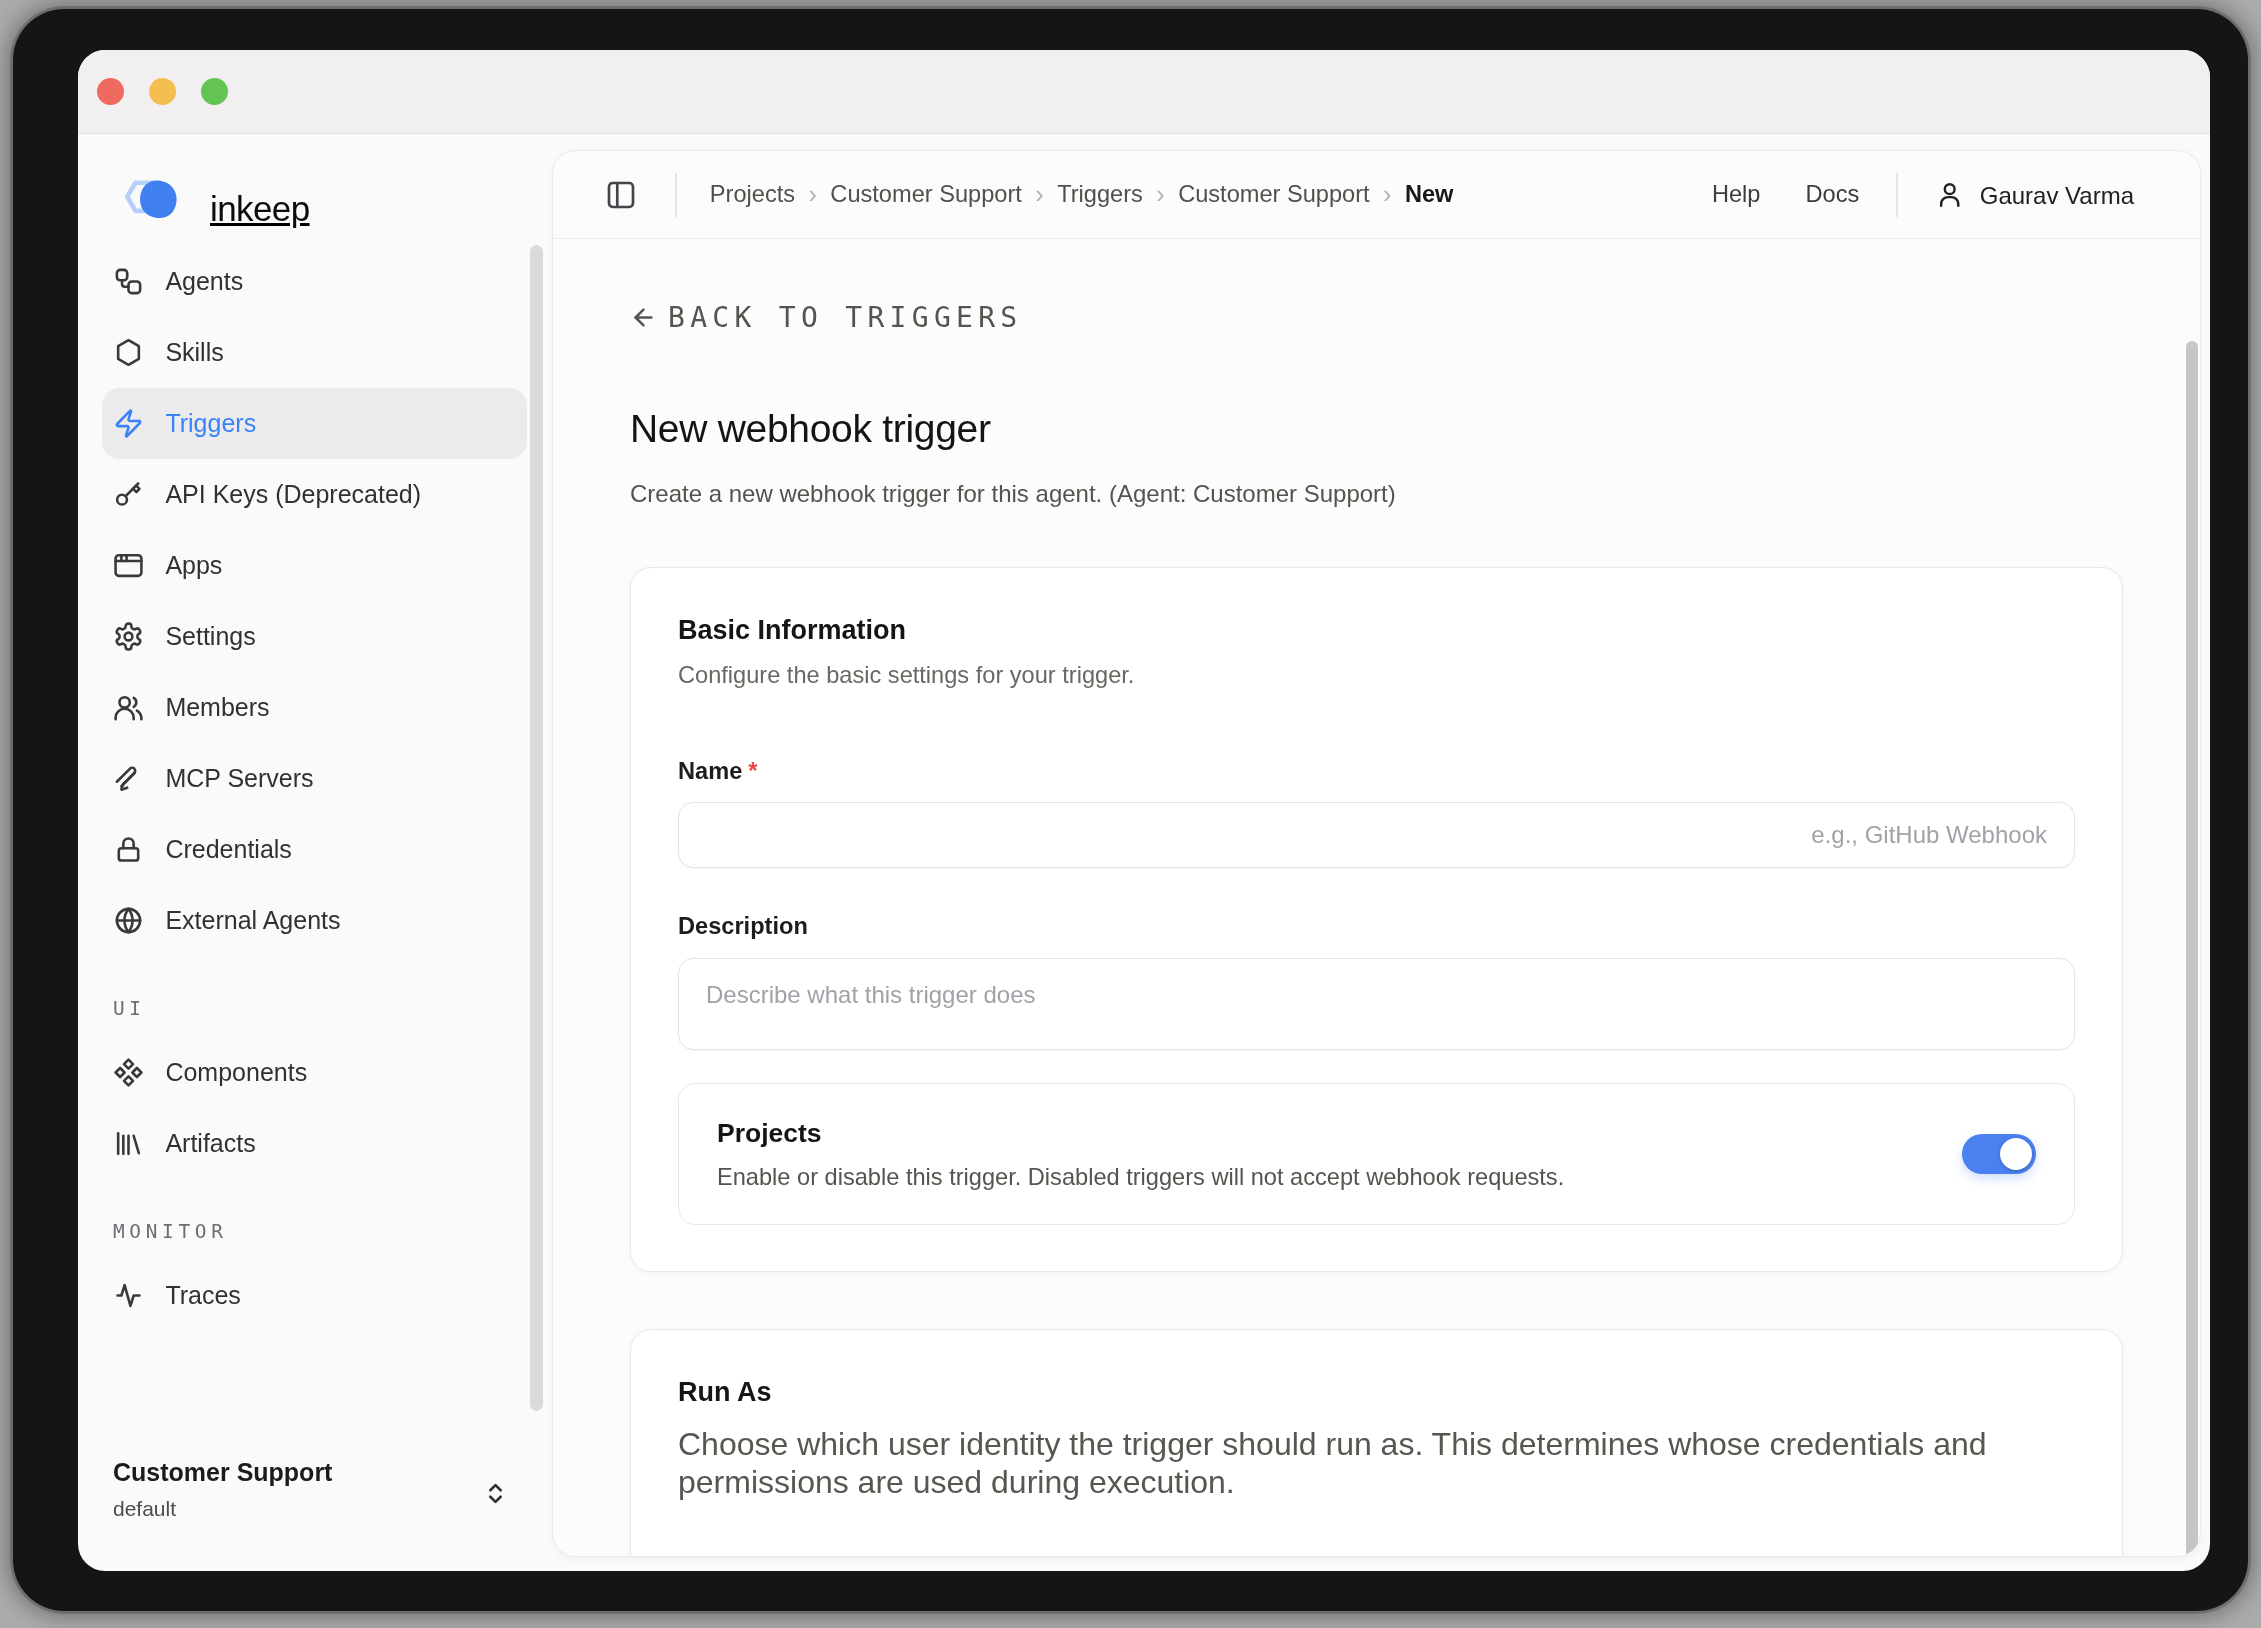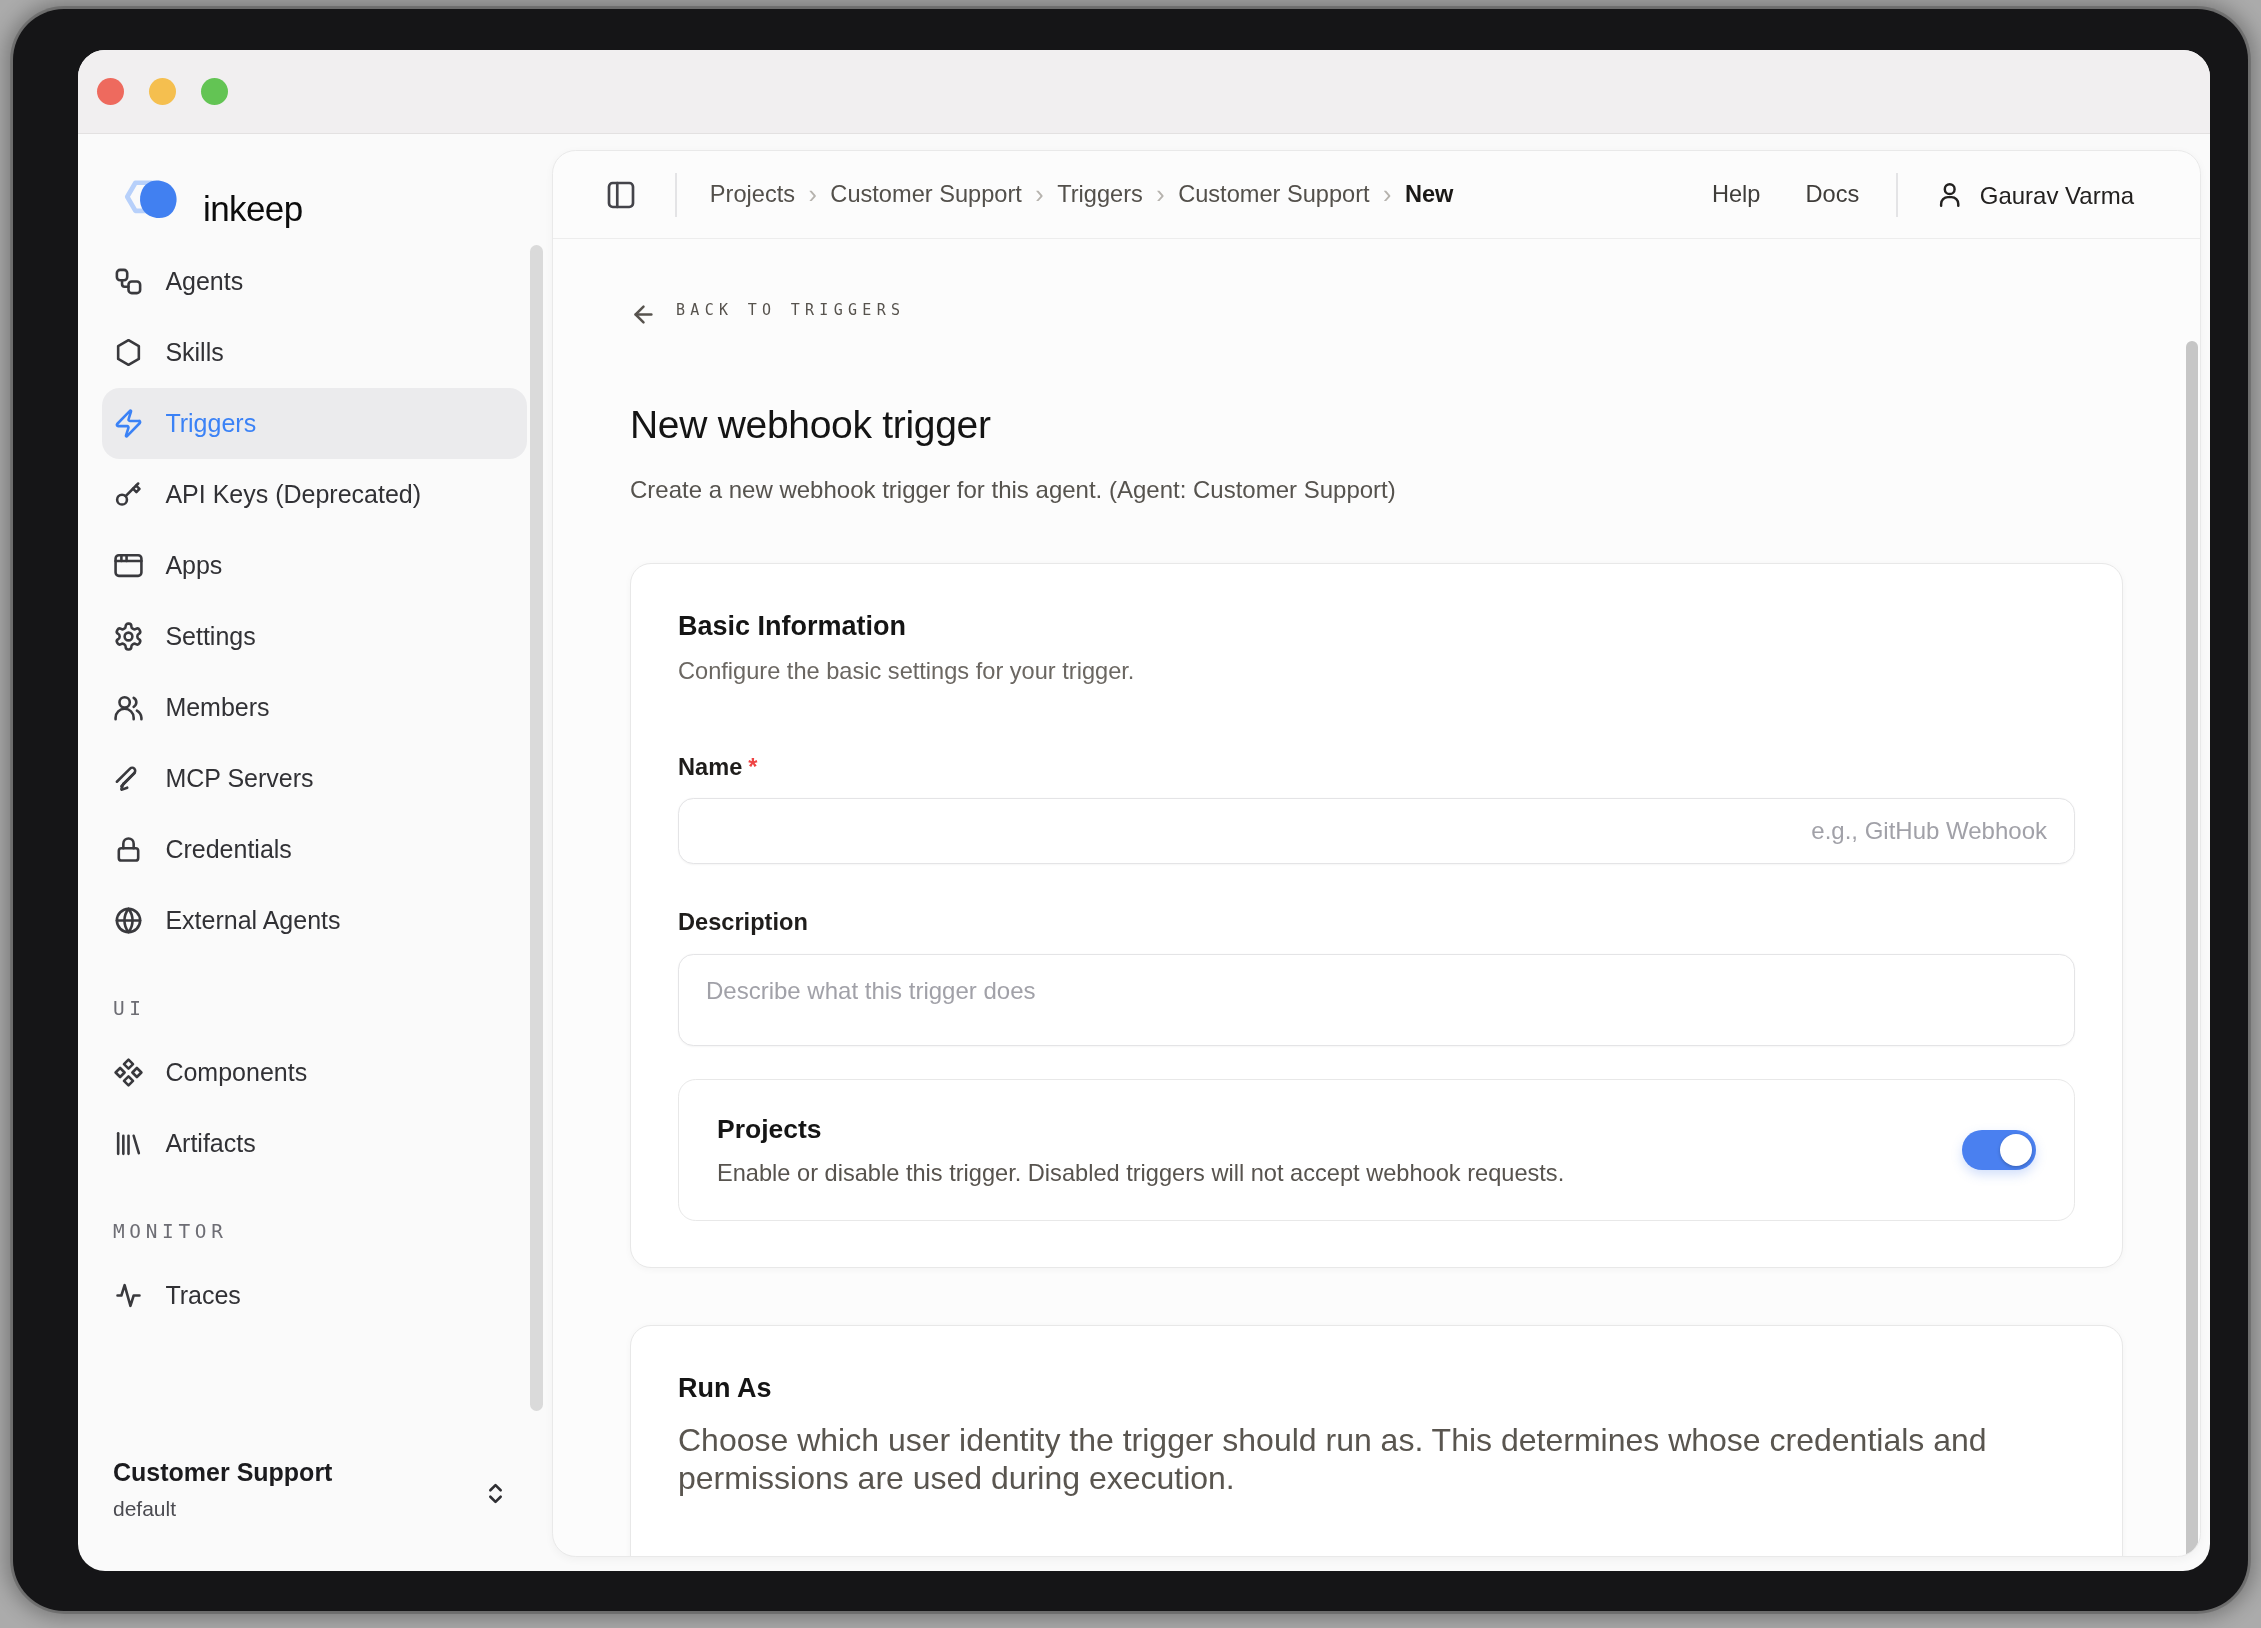--- a/index.html
+++ b/index.html
@@ -19,21 +19,21 @@
 
   .titlebar { height:84px; background:#f1eff0; border-bottom:1.2px solid #e3e1e1;
               display:flex; align-items:center; padding-left:19.4px; gap:25px; }
   .light { width:27px; height:27px; border-radius:50%; }
   .light.red    { background:#EE6A5E; }
   .light.yellow { background:#F5BF4F; }
   .light.green  { background:#63C454; }
 
   
   .sidebar { position:absolute; left:0; top:84px; width:474px; bottom:0; }
-  .logo { position:absolute; left:34px; top:37px; display:flex; align-items:center; gap:16px; }
+  .logo { position:absolute; left:34px; top:37px; display:flex; align-items:center; gap:23px;text-decoration:underline; }
   .logo-text { font-size:35px; font-weight:500; color:#0c0c0c; letter-spacing:-0.6px; }
 
   .nav { position:absolute; left:0; right:0; top:112px; }
   .item { height:71px; margin:0 25px 0 23.6px; padding-left:11.8px; border-radius:17.7px;
           display:flex; align-items:center; gap:21px; cursor:pointer; }
   .item .lbl { font-size:25px; font-weight:500; color:#313135; white-space:nowrap; }
   .item svg { flex:0 0 auto; stroke:#39393d; }
   .item.active { background:#ebebed; }
   .item.active .lbl { color:#3B82F6; }
   .item.active svg { stroke:#3B82F6; }
@@ -66,22 +66,22 @@
   .crumb.current { color:#1b1917; font-weight:600; }
   .sep { margin:0 13.5px; color:#b6b3ae; font-size:25px; }
   .links { margin-left:auto; display:flex; gap:45px; font-size:23.6px; color:#3f3d3a; }
   .links span { cursor:pointer; }
   .user { display:flex; align-items:flex-end; gap:15.3px; font-size:24px; font-weight:500; color:#232120; }
 
   .main-scroll { position:absolute; right:2.4px; top:190px; width:11.8px; height:1331px;
                  border-radius:5.9px; background:#c6c6c6; }
 
   .panel-body { padding:62px 77px 0 77px; }
-  .back { display:inline-flex; gap:19px; cursor:pointer;
-          font-family:"DejaVu Sans Mono", monospace; font-size:15px; font-weight:500;
+  .back { display:inline-flex; align-items:center; gap:11px; cursor:pointer;
+          font-family:"DejaVu Sans Mono", monospace; font-size:28px; font-weight:500;
           letter-spacing:5.3px; color:#57534e; }
   h1 { margin-top:71px; font-size:39px; font-weight:400; color:#141414; letter-spacing:-0.3px; line-height:47px; }
   .subtitle { margin-top:28px; font-size:24px; color:#56534e; }
 
   .card { margin-top:59px; background:#ffffff; border:1.2px solid #e8e8e8; border-radius:21px;
           padding:46px 47px; box-shadow:0 1.8px 7px rgba(0,0,0,.035); }
   .card.run-as { margin-top:57px; padding-bottom:188px; }
   .card h2 { font-size:27px; font-weight:700; color:#151515; line-height:32px; }
   .card-sub { margin-top:15.3px; font-size:23.6px; color:#6b6762; }
 

